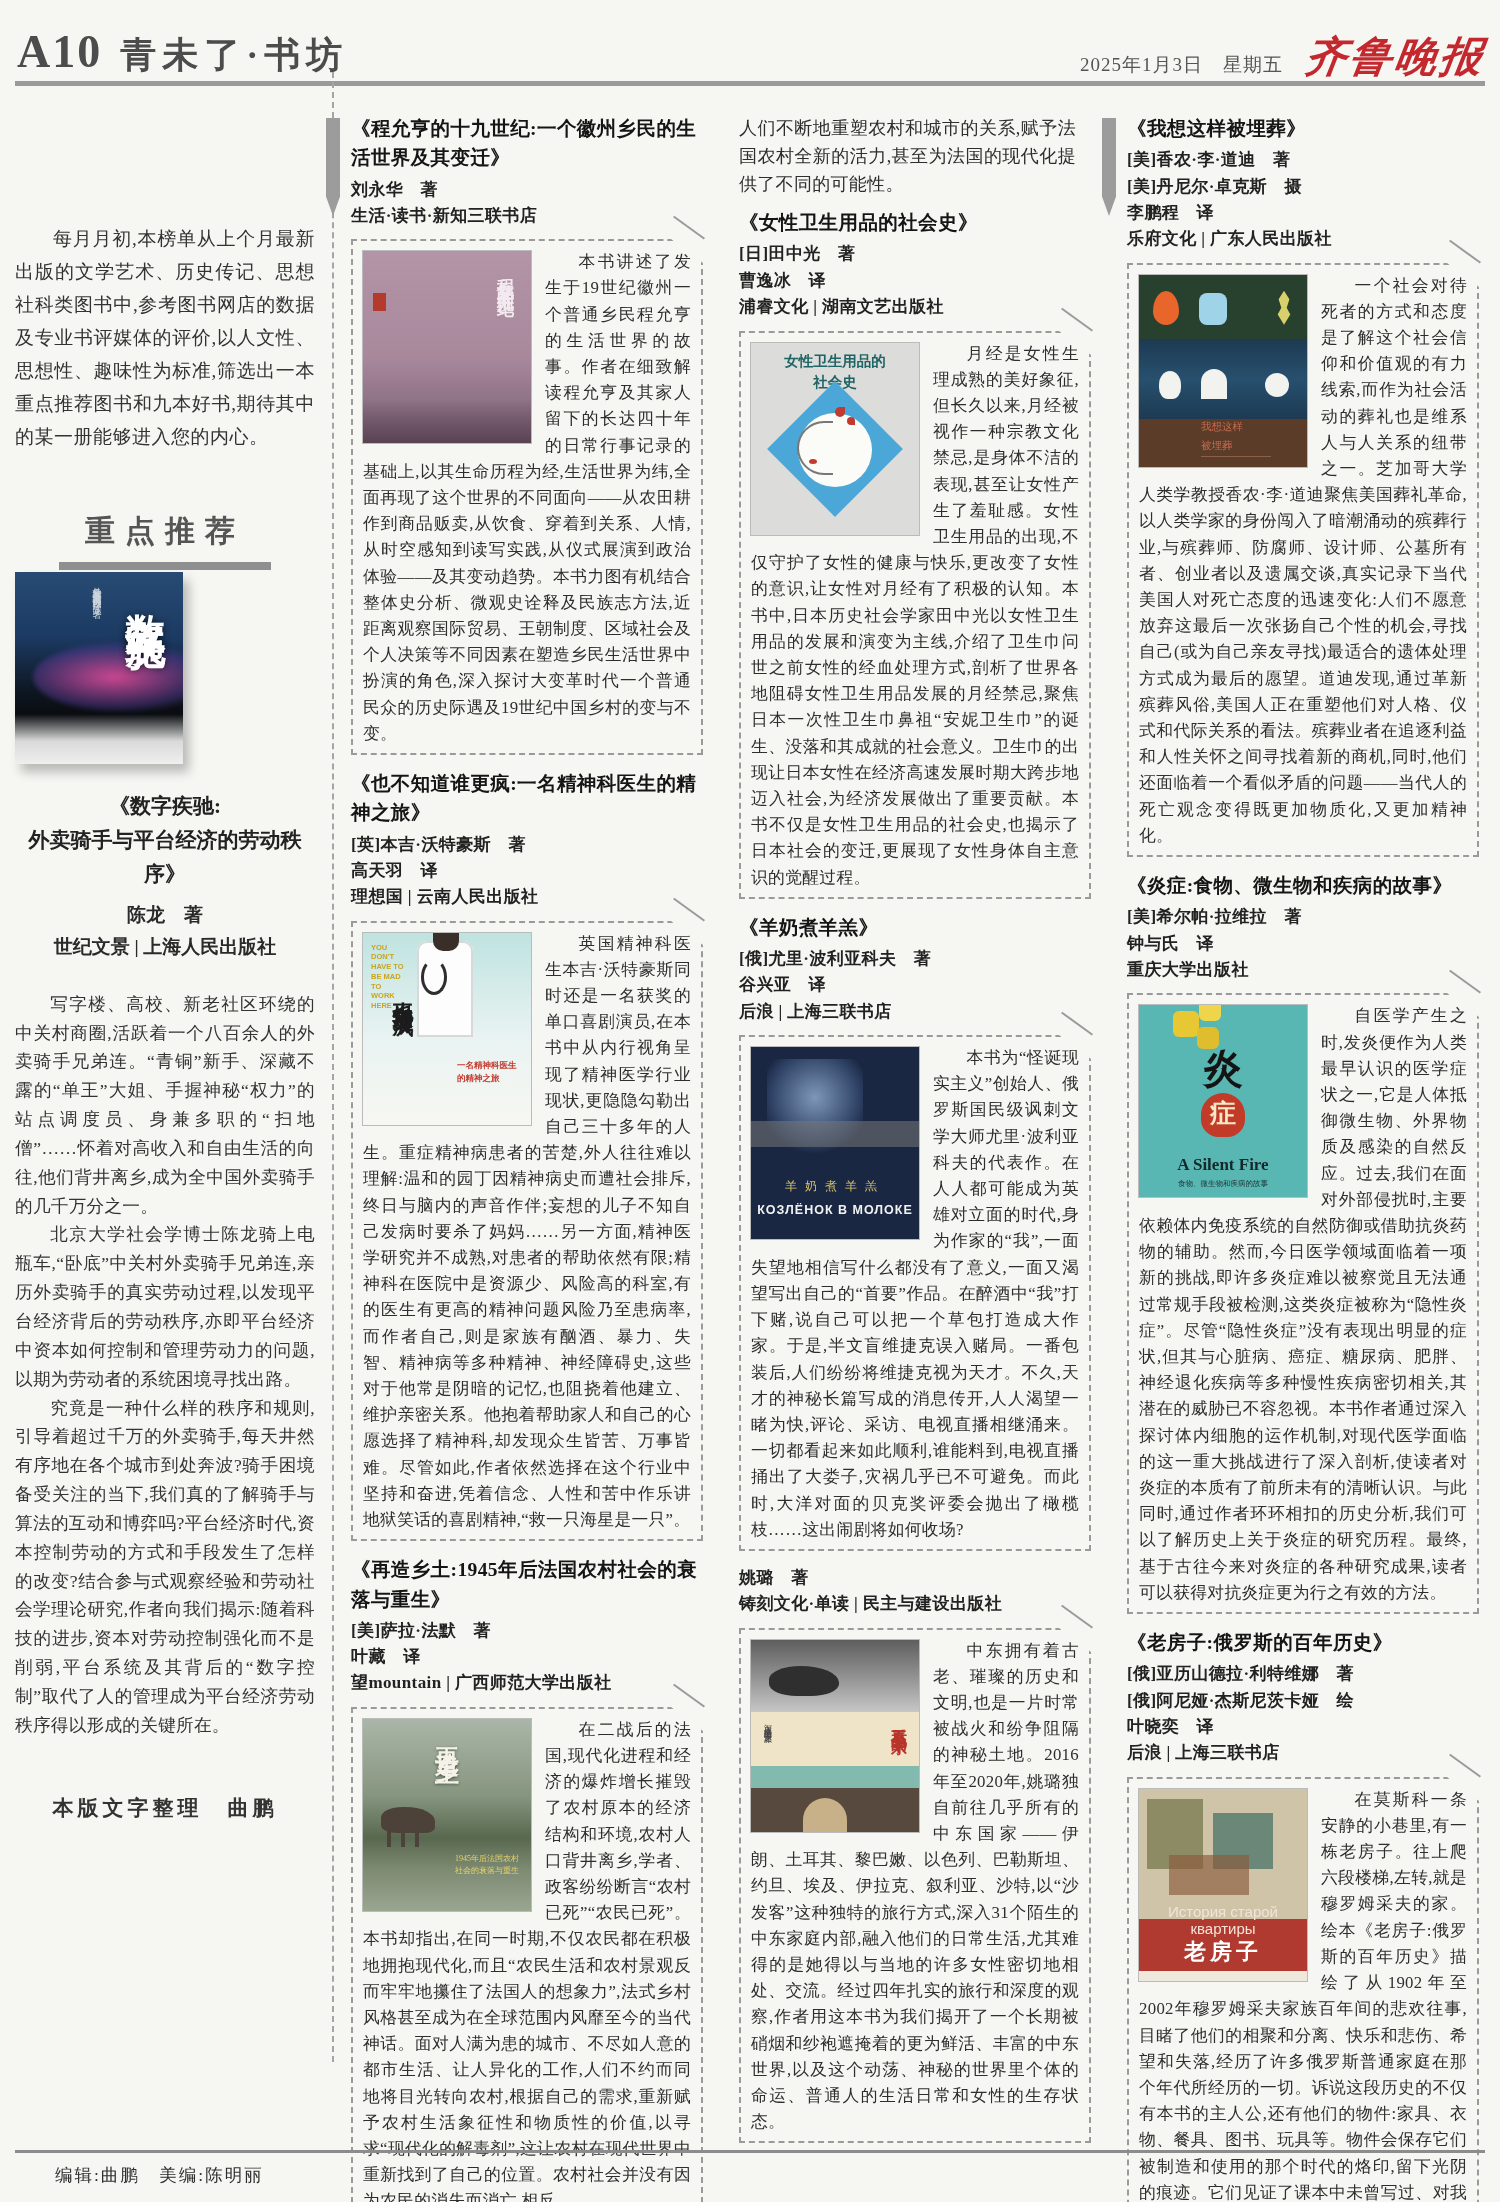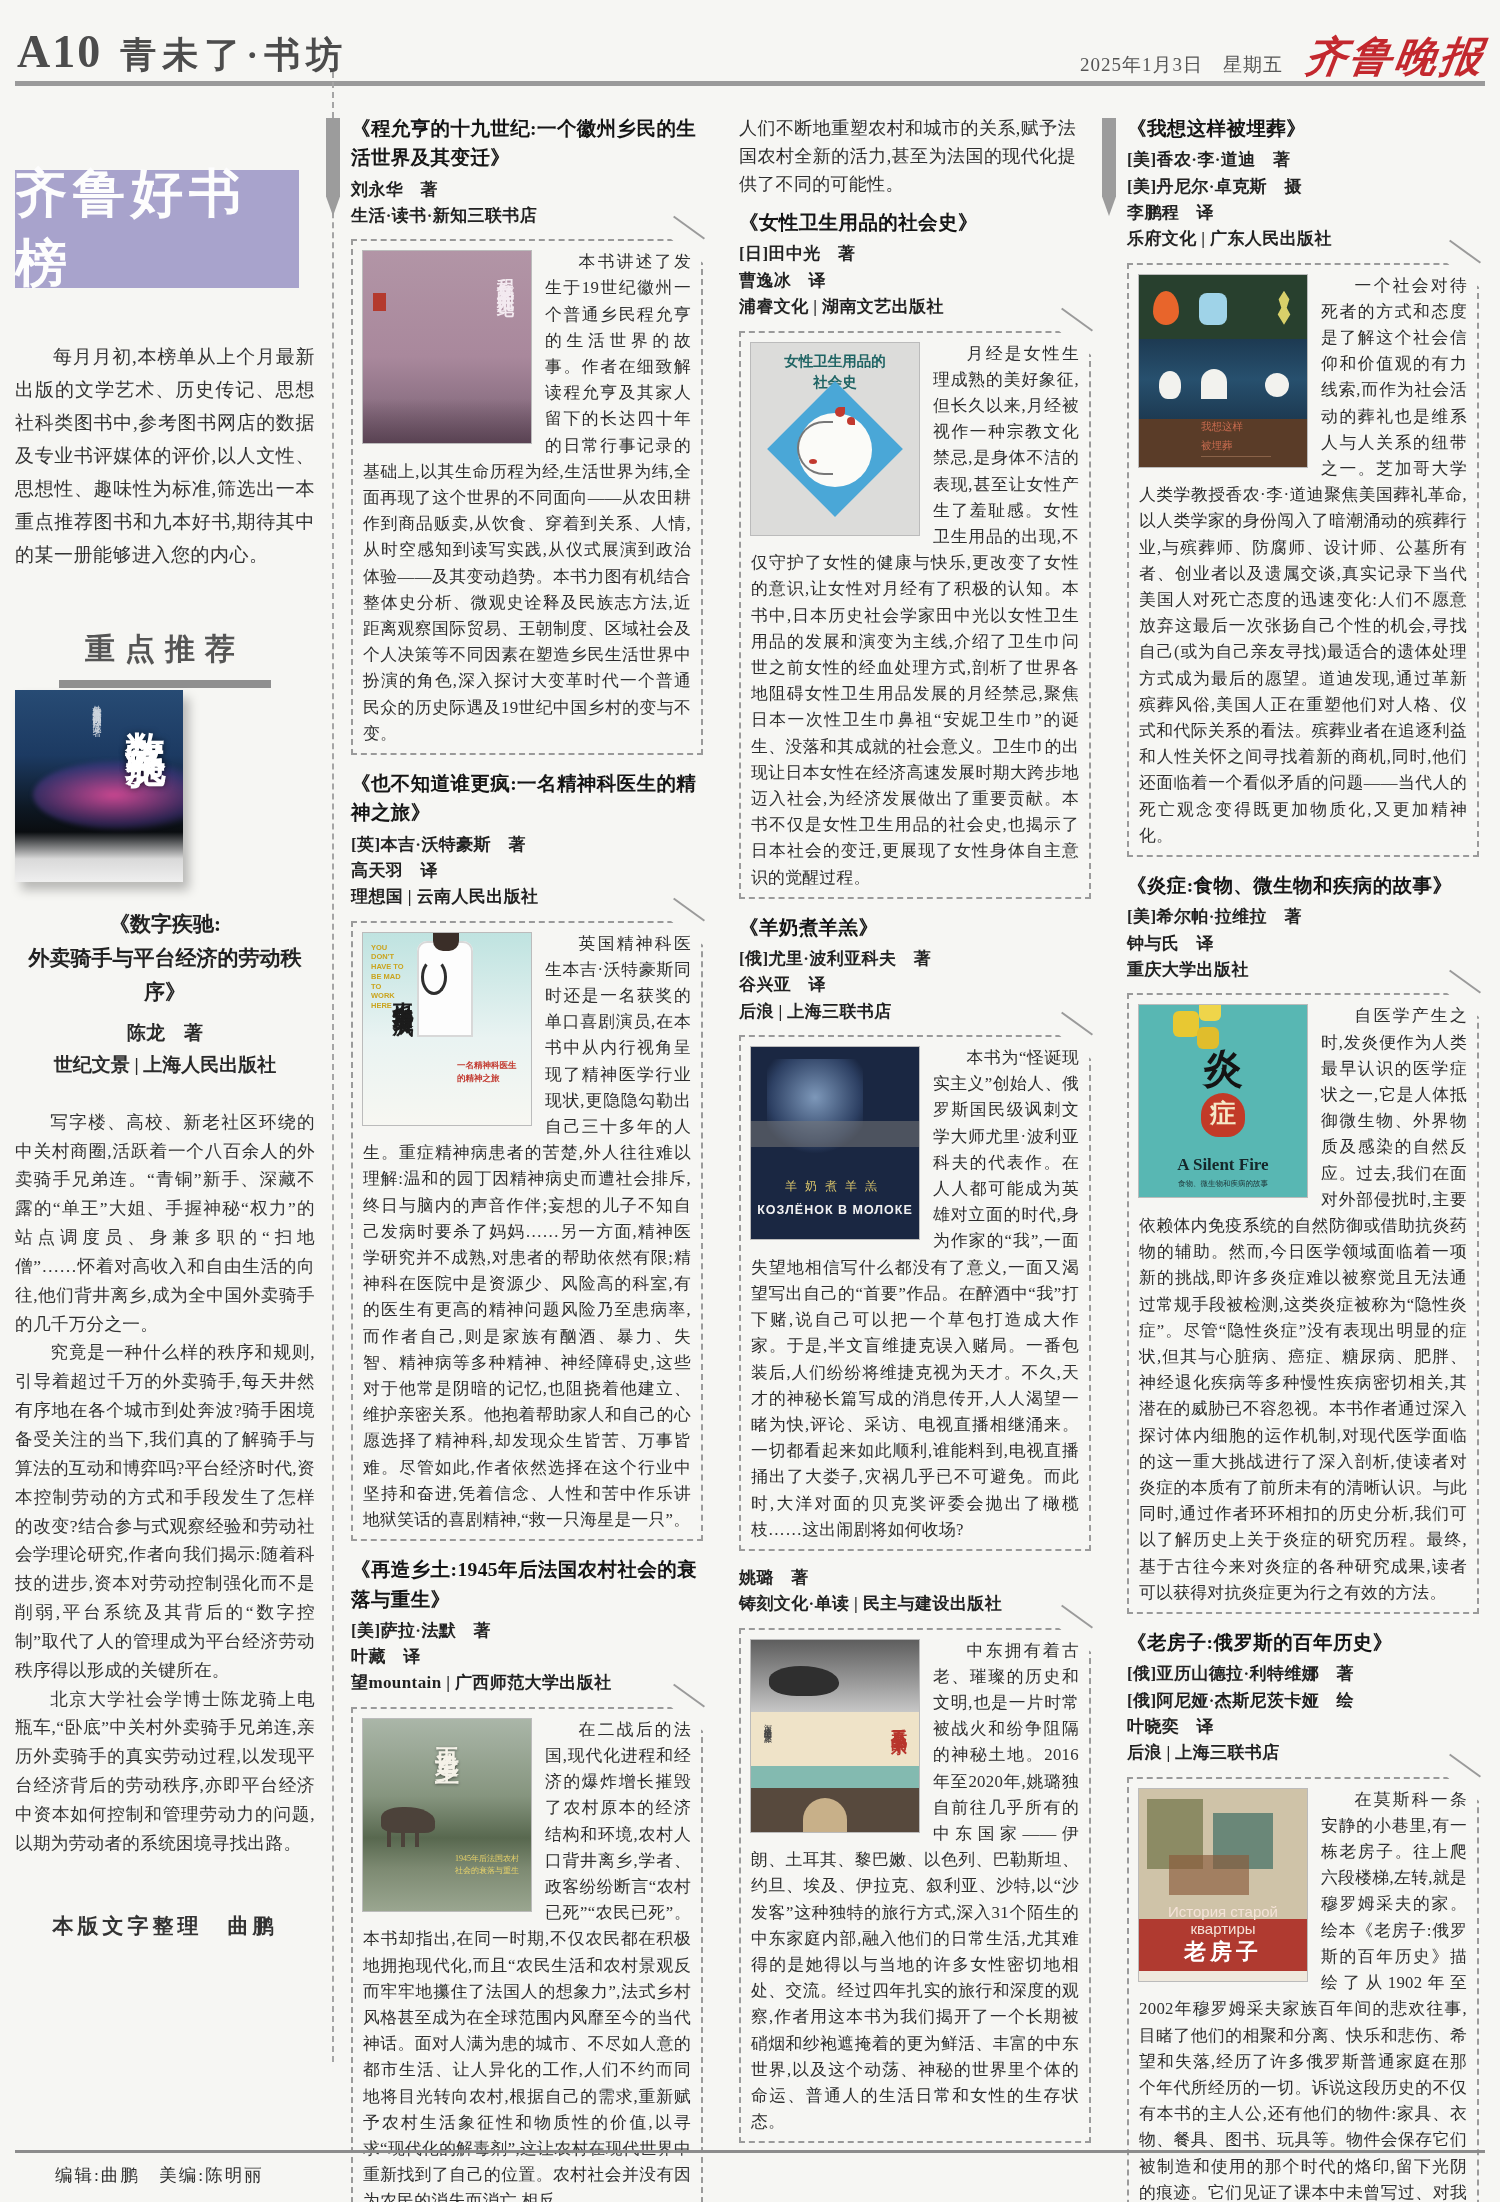--- a/index.html
+++ b/index.html
@@ -156,38 +156,37 @@
       <span class="paper-logo">齐鲁晚报</span>
     </div>
     <div class="hdr-rule"></div>
   </div>
 
   <div class="vdivider"></div>
 
   <div id="main">
 
     <div id="sidebar">
-      <div class="sb-title">齐鲁好书榜</div>
       <div class="sb-intro">每月月初,本榜单从上个月最新出版的文学艺术、历史传记、思想社科类图书中,参考图书网店的数据及专业书评媒体的评价,以人文性、思想性、趣味性为标准,筛选出一本重点推荐图书和九本好书,期待其中的某一册能够进入您的内心。</div>
       <div class="sb-feat-label">重点推荐</div>
       <div class="sb-feat-bar"></div>
       <div class="cover c-shuzi" style="float:none;outline:none;">
         <div class="streak"></div>
         <div class="digital">DIGITAL CONTROL</div>
         <div class="vtitle">数字疾驰</div>
         <div class="vsub">外卖骑手与平台经济的劳动秩序  陈龙 著</div>
       </div>
       <div class="sb-book-title">《数字疾驰:
 外卖骑手与平台经济的劳动秩序》</div>
       <div class="sb-book-meta">陈龙　著
 世纪文景 | 上海人民出版社</div>
       <div class="sb-body">
         <p>写字楼、高校、新老社区环绕的中关村商圈,活跃着一个八百余人的外卖骑手兄弟连。“青铜”新手、深藏不露的“单王”大姐、手握神秘“权力”的站点调度员、身兼多职的“扫地僧”……怀着对高收入和自由生活的向往,他们背井离乡,成为全中国外卖骑手的几千万分之一。</p>
+        <p>北京大学社会学博士陈龙骑上电瓶车,“卧底”中关村外卖骑手兄弟连,亲历外卖骑手的真实劳动过程,以发现平台经济背后的劳动秩序,亦即平台经济中资本如何控制和管理劳动力的问题,以期为劳动者的系统困境寻找出路。</p>
         <p>究竟是一种什么样的秩序和规则,引导着超过千万的外卖骑手,每天井然有序地在各个城市到处奔波?骑手困境备受关注的当下,我们真的了解骑手与算法的互动和博弈吗?平台经济时代,资本控制劳动的方式和手段发生了怎样的改变?结合参与式观察经验和劳动社会学理论研究,作者向我们揭示:随着科技的进步,资本对劳动控制强化而不是削弱,平台系统及其背后的“数字控制”取代了人的管理成为平台经济劳动秩序得以形成的关键所在。</p>
-        <p>北京大学社会学博士陈龙骑上电瓶车,“卧底”中关村外卖骑手兄弟连,亲历外卖骑手的真实劳动过程,以发现平台经济背后的劳动秩序,亦即平台经济中资本如何控制和管理劳动力的问题,以期为劳动者的系统困境寻找出路。</p>
       </div>
       <div class="sb-credit">本版文字整理　曲鹏</div>
     </div>
 
     <div class="col">
       <section class="review first">
         <div class="ribbon"></div>
         <h3 class="rtitle">《程允亨的十九世纪:一个徽州乡民的生活世界及其变迁》</h3>
         <div class="rmeta">刘永华　著
 生活·读书·新知三联书店</div>

